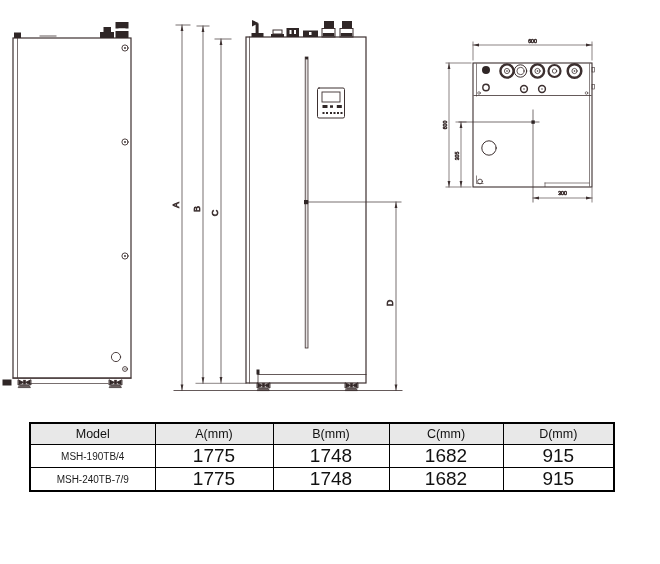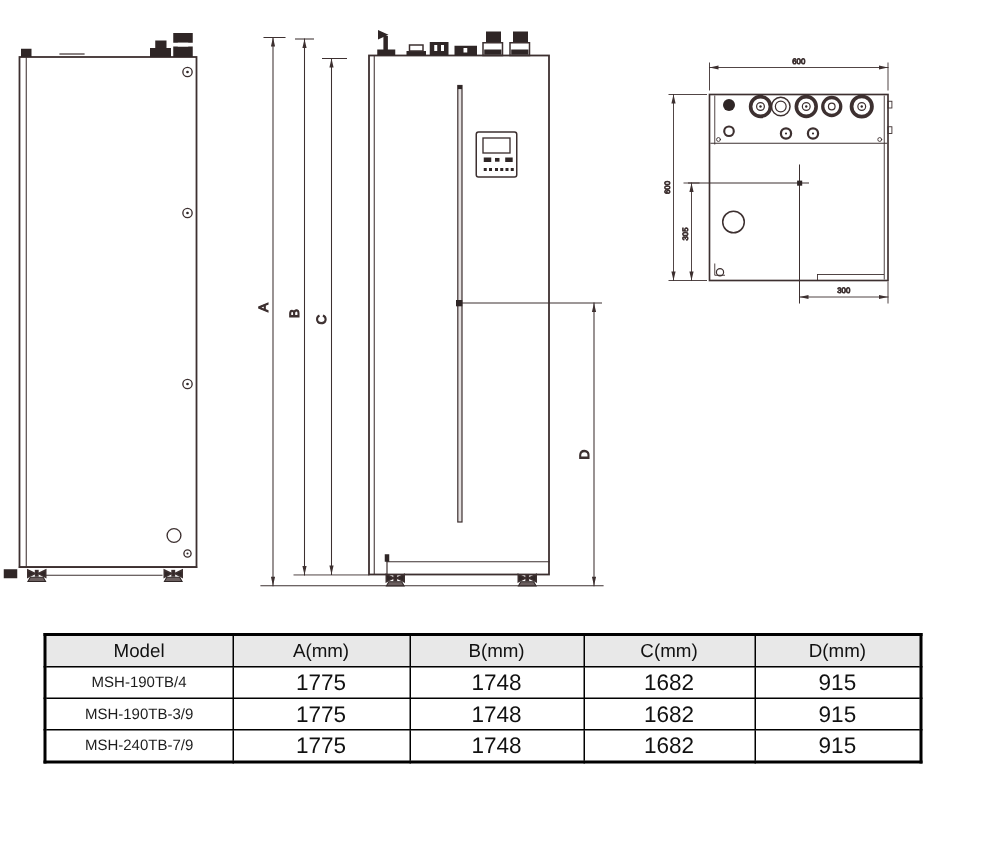--- a/index.html
+++ b/index.html
@@ -4,21 +4,21 @@
 <style>
   html,body{margin:0;padding:0;background:#fff;}
   .canvas{position:relative;width:660px;height:564px;background:#ffffff;overflow:hidden;
           font-family:"Liberation Sans",sans-serif;}
   svg text{font-family:"Liberation Sans",sans-serif;fill:#2c2424;}
   .dims-table{position:absolute;left:29px;top:422px;width:513px;border-collapse:collapse;
               table-layout:fixed;border:2px solid #000;}
   .dims-table th,.dims-table td{border:1.2px solid #000;text-align:center;vertical-align:middle;
               padding:0;height:20px;color:#111;}
   .dims-table th{background:#e8e8e8;font-size:12.5px;font-weight:500;}
-  .dims-table td{font-size:15px;}
+  .dims-table td{font-size:19px;}
   .dims-table td.model{font-size:10px;color:#1d1d1d;}
 </style>
 </head>
 <body>
 
 <div class="canvas">
 
   <svg width="660" height="415" viewBox="0 0 660 415" style="position:absolute;left:0;top:0;" stroke-linecap="square" fill="none">
 
     <g stroke="#3d3030">
@@ -228,27 +228,20 @@
     </thead>
     <tbody>
       <tr>
         <td class="model">MSH-190TB/4</td>
         <td>1775</td>
         <td>1748</td>
         <td>1682</td>
         <td>915</td>
       </tr>
       <tr>
-        <td class="model">MSH-190TB-3/9</td>
-        <td>1775</td>
-        <td>1748</td>
-        <td>1682</td>
-        <td>915</td>
-      </tr>
-      <tr>
         <td class="model">MSH-240TB-7/9</td>
         <td>1775</td>
         <td>1748</td>
         <td>1682</td>
         <td>915</td>
       </tr>
     </tbody>
   </table>
 
 </div>

